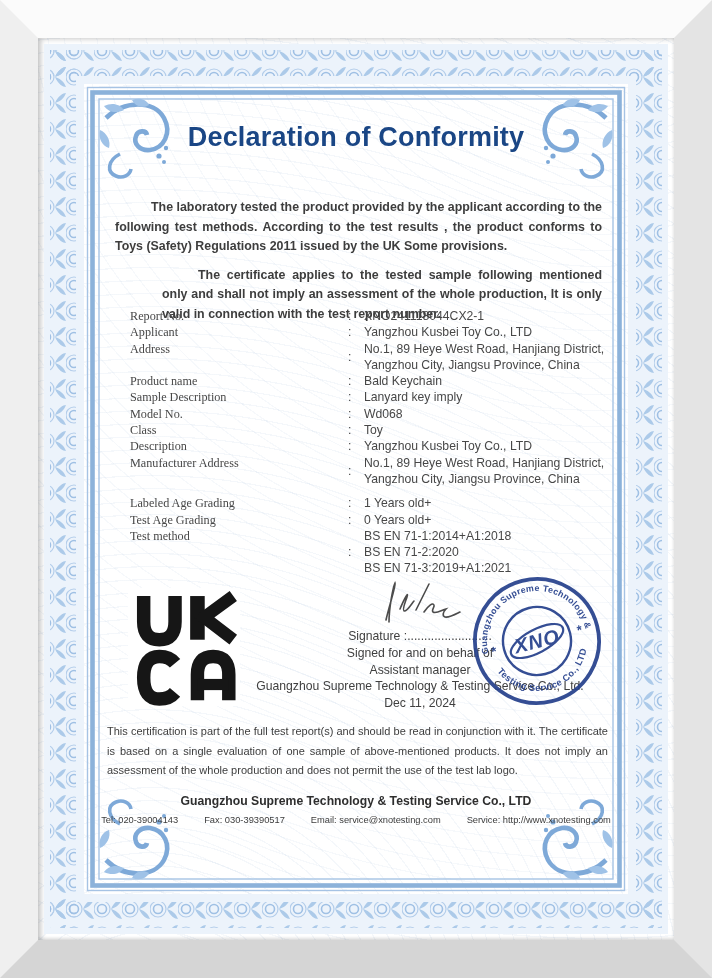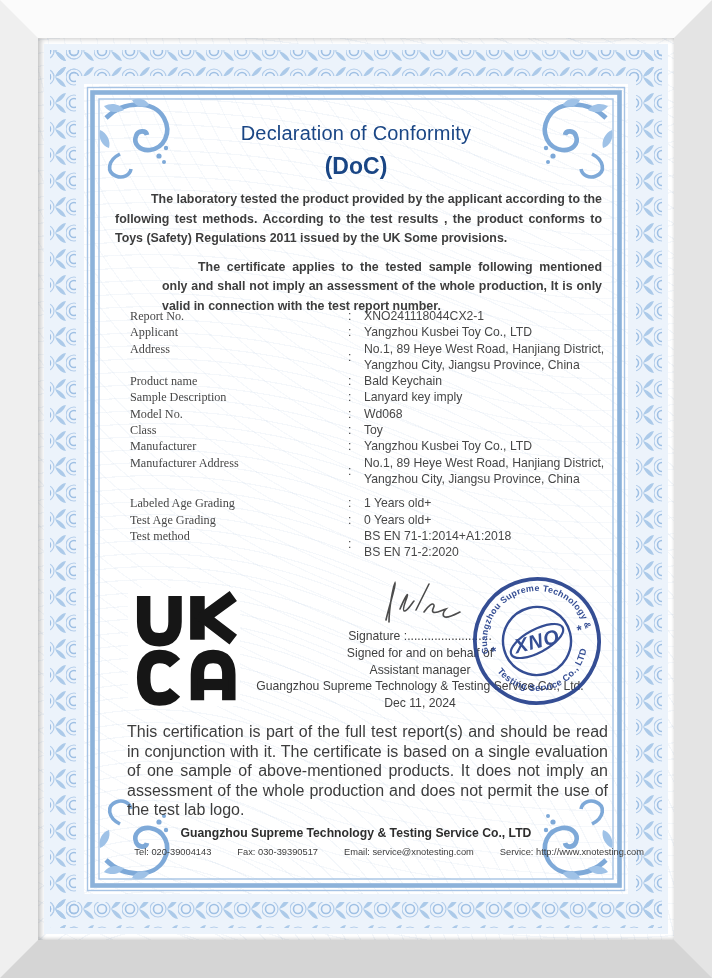--- a/index.html
+++ b/index.html
@@ -20,52 +20,52 @@
     background:
       repeating-radial-gradient(circle at 18% 112%, rgba(168,192,220,.12) 0 1.2px, transparent 1.2px 13px),
       repeating-radial-gradient(circle at 88% -12%, rgba(168,192,220,.10) 0 1.2px, transparent 1.2px 16px),
       #ffffff;
     box-shadow: inset 3px 1px 5px rgba(70,70,70,.30), inset -1px -2px 3px rgba(0,0,0,.08);
   }
   .deco { position:absolute; inset:0; width:636px; height:902px; z-index:1; }
 
   
   .title-block { position:absolute; top:84px; left:0; right:0; text-align:center; color:#1a4685; z-index:2; }
-  .title    { font-size:20px; font-weight:normal; letter-spacing:.2px; }
+  .title    { font-size:27px; font-weight:bold; letter-spacing:.2px; }
   .subtitle { font-size:23px; font-weight:bold; margin-top:8px; }
 
   .intro { position:absolute; top:152px; left:77px; right:72px; z-index:2; }
   .intro p { font-size:12.4px; line-height:19.5px; font-weight:bold; color:#3d3d3d;
-             text-align:justify; text-indent:36px; }
+             text-align:justify; text-indent:36px;margin-top:8px; }
   .intro p + p { margin-top:9px;margin-left:47px; }
 
   .fields { position:absolute; top:270px; left:92px; right:66px; z-index:2;
             font-size:12.2px; color:#474747; }
   .frow   { display:flex; line-height:16.3px; }
   .frow.gap { margin-top:8px; }
   .flabel { width:218px; flex:0 0 auto;font-family:Liberation Serif, serif; }
   .fcolon { width:16px; flex:0 0 auto; display:flex; align-items:center; }
   .fvalue { flex:1; }
   .vline  { display:block; }
 
   .ukca { position:absolute; left:90px; top:550px; width:112px; height:118px; z-index:2; background:#fff; }
 
   .sigblock { position:absolute; left:212px; top:590px; width:340px; text-align:center;
               z-index:2; font-size:12.2px; color:#3f3f3f; line-height:16.8px; }
   .scribble { position:absolute; left:338px; top:540px; width:100px; height:46px; z-index:6; }
   .stamp    { position:absolute; left:424px; top:528px; width:150px; height:150px; z-index:6; opacity:.93; }
   .stamp text { font-family:"Liberation Sans","DejaVu Sans",sans-serif; }
 
   .closing { position:absolute; top:684px; left:69px; right:66px; z-index:2;
-             font-size:16px; line-height:19.5px; color:#3d3d3d; text-align:justify;margin-left:20px; }
-
-  .footer { position:absolute; top:788px; left:30px; right:30px; text-align:center; z-index:2; color:#333; }
+             font-size:11px; line-height:19.5px; color:#3d3d3d; text-align:justify; }
+
+  .footer { position:absolute; top:756px; left:30px; right:30px; text-align:center; z-index:2; color:#333; }
   .footer-company  { font-size:12.2px; font-weight:bold; color:#2e2e2e; }
   .footer-address  { font-size:9.3px; margin-top:7px; color:#3c3c3c; }
-  .footer-contacts { display:flex; justify-content:flex-end; gap:26px; font-size:9.3px;
+  .footer-contacts { display:flex; justify-content:center; gap:26px; font-size:9.3px;
                      margin-top:7px; color:#3c3c3c; }
 </style>
 </head>
 <body>
 
 <div class="frame"></div>
 
 <div class="paper">
 
   <svg class="deco" viewBox="0 0 636 902" aria-hidden="true">
@@ -102,21 +102,20 @@
     <rect x="61" y="61" width="514" height="780" fill="none" stroke="#a6c3e4" stroke-width="1.4"></rect>
 
     <use href="#fl" transform="translate(58,58)"></use>
     <use href="#fl" transform="translate(578,58) scale(-1,1)"></use>
     <use href="#fl" transform="translate(58,844) scale(1,-1)"></use>
     <use href="#fl" transform="translate(578,844) scale(-1,-1)"></use>
   </svg>
 
   <div class="title-block">
     <div class="title">Declaration of Conformity</div>
-    <div class="subtitle">(DoC)</div>
   </div>
 
   <div class="intro">
     <p>The laboratory tested the product provided by the applicant according to the following test methods. According to the test results , the product conforms to Toys (Safety) Regulations 2011 issued by the UK Some provisions.</p>
     <p>The certificate applies to the tested sample following mentioned only and shall not imply an assessment of the whole production, It is only valid in connection with the test report number.</p>
   </div>
 
   <div class="fields">
     <div class="frow">
       <span class="flabel">Report No.</span>
@@ -147,21 +146,21 @@
       <span class="flabel">Model No.</span>
       <span class="fcolon">:</span>
       <span class="fvalue">Wd068</span>
     </div>
     <div class="frow">
       <span class="flabel">Class</span>
       <span class="fcolon">:</span>
       <span class="fvalue">Toy</span>
     </div>
     <div class="frow">
-      <span class="flabel">Manufacturer</span>
+      <span class="flabel">Description</span>
       <span class="fcolon">:</span>
       <span class="fvalue">Yangzhou Kusbei Toy Co., LTD</span>
     </div>
     <div class="frow">
       <span class="flabel">Manufacturer Address</span>
       <span class="fcolon">:</span>
       <span class="fvalue">No.1, 89 Heye West Road, Hanjiang District, Yangzhou City, Jiangsu Province, China</span>
     </div>
     <div class="frow gap">
       <span class="flabel">Labeled Age Grading</span>
@@ -172,20 +171,21 @@
       <span class="flabel">Test Age Grading</span>
       <span class="fcolon">:</span>
       <span class="fvalue">0 Years old+</span>
     </div>
     <div class="frow">
       <span class="flabel">Test method</span>
       <span class="fcolon">:</span>
       <span class="fvalue">
         <span class="vline">BS EN 71-1:2014+A1:2018</span>
         <span class="vline">BS EN 71-2:2020</span>
+        <span class="vline">BS EN 71-3:2019+A1:2021</span>
       </span>
     </div>
   </div>
 
   <svg class="ukca" viewBox="0 0 100 105" aria-hidden="true">
     <g stroke="#161616" fill="none" stroke-linecap="butt">
       <path d="M14 7 V30 Q14 46 28 46 Q42 46 42 30 V7" stroke-width="12"></path>
       <path d="M62 7 V46" stroke-width="13"></path>
       <path d="M94 7 L68 26 L94 46" stroke-width="11"></path>
       <path d="M42 67 Q37 61 28 61 Q14 61 14 80 Q14 99 28 99 Q37 99 42 93" stroke-width="12"></path>

